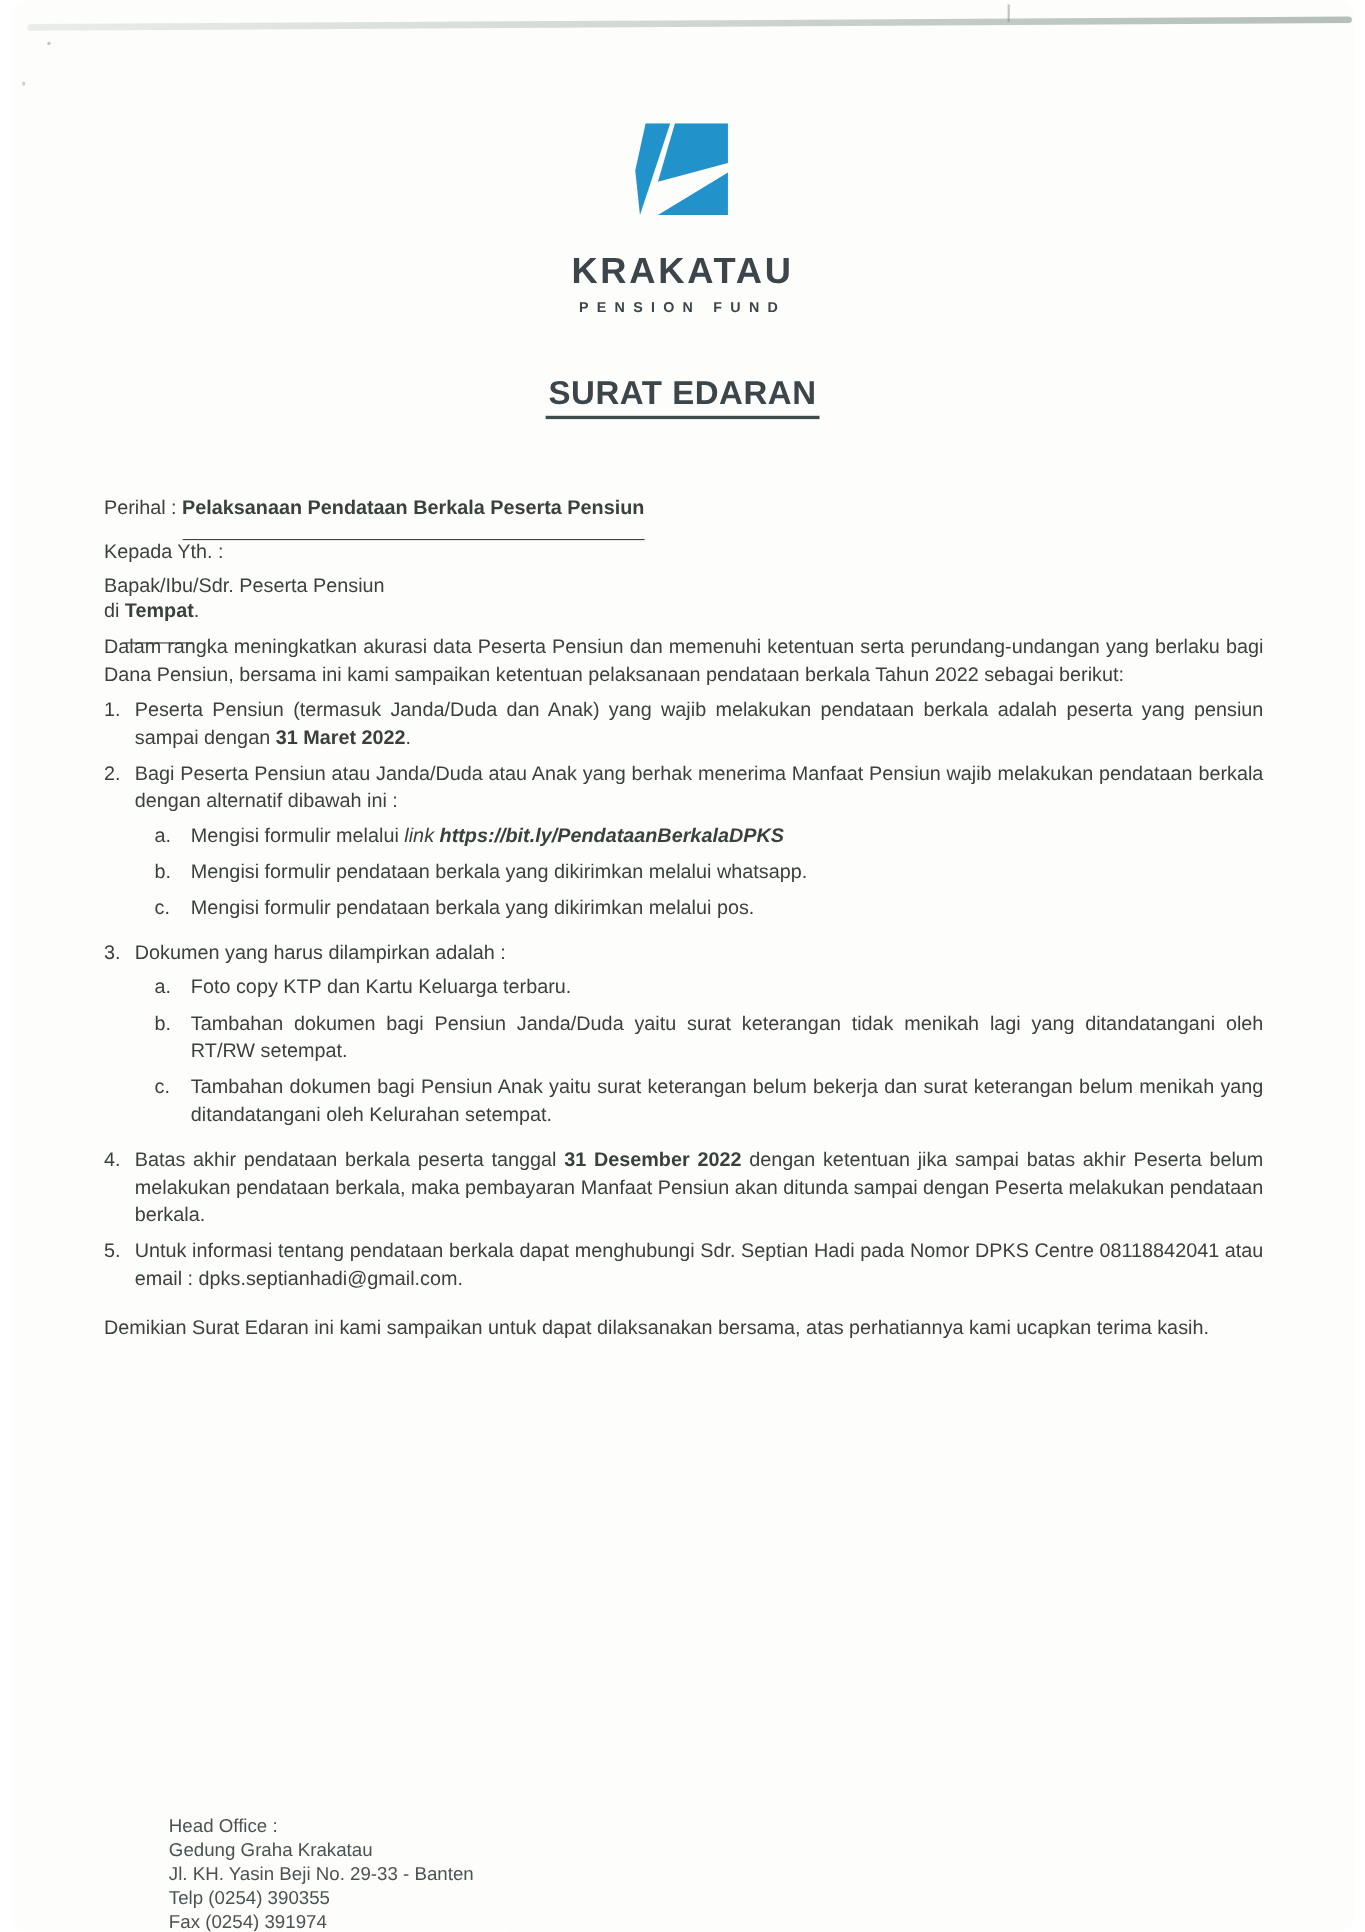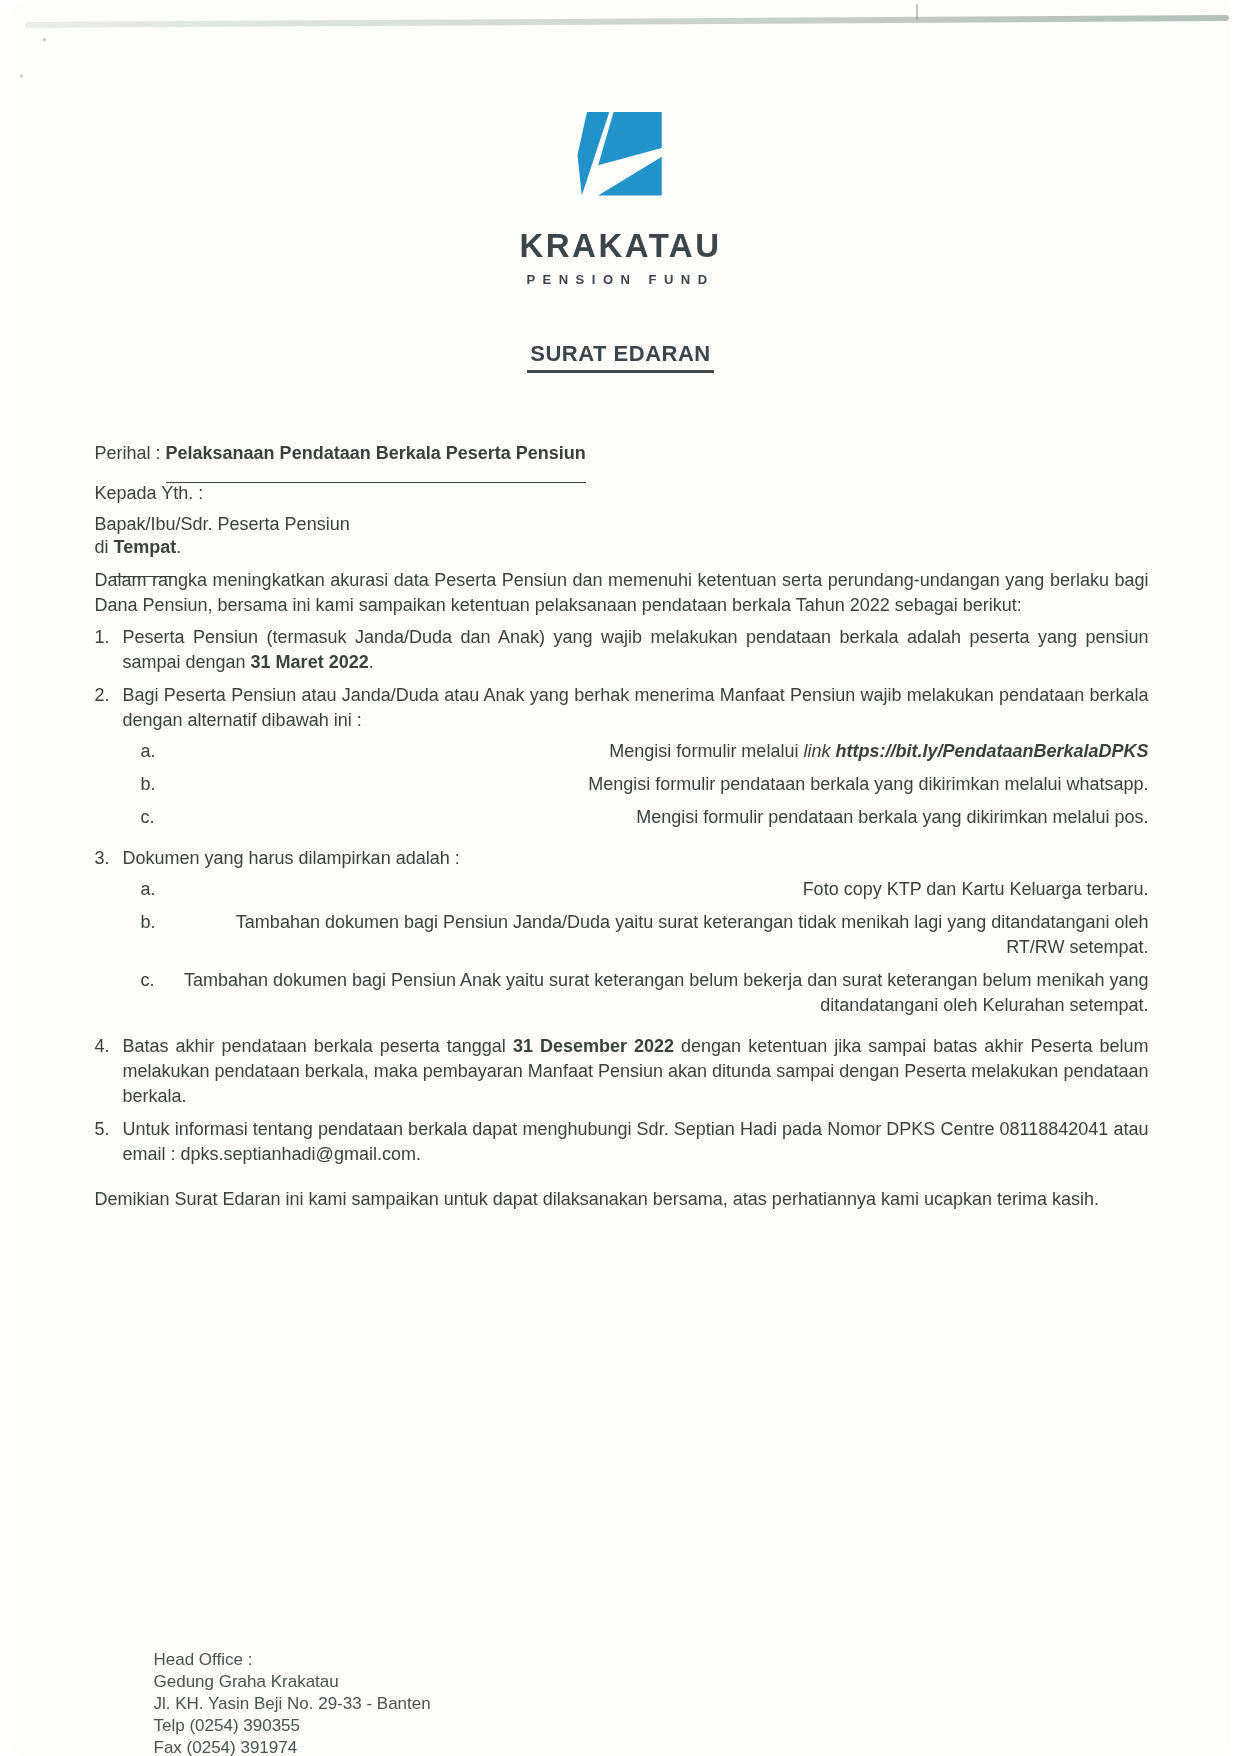--- a/index.html
+++ b/index.html
@@ -63,21 +63,21 @@
   }
   .brand-sub{
     margin-top:7px;
     font-size:13px; font-weight:bold; letter-spacing:7.5px;
     color:var(--heading);
   }
   
   .title-wrap{ margin-top:54px; text-align:center; }
   .title{
     display:inline-block;
-    font-size:22px; font-weight:bold; letter-spacing:0.5px;
+    font-size:30px; font-weight:bold; letter-spacing:0.5px;
     color:var(--heading);
     border-bottom:3px solid #414b4c;
     padding:0 3px 3px 3px;
   }
   
   .content{
     margin:0 82px 0 84px;   
     font-size:18px; line-height:25px;
   }
   .justify{ text-align:justify; }
@@ -90,21 +90,21 @@
   .greeting{ margin-top:16px; }
   .intro{ margin-top:9px; }
 
   .main-list{ margin-top:7px; }
   .item{ display:flex; margin-bottom:8px; }
   .item .num{ flex:none; width:28px; }
   .item .item-body{ flex:1; }
   .sub-list{ margin-top:6px; margin-left:18px; }
   .sub-item{ display:flex; margin-bottom:8px; }
   .sub-item .letter{ flex:none; width:33px; }
-  .sub-item .sub-body{ flex:1;text-align:right; }
+  .sub-item .sub-body{ flex:1; }
   .link-text{ font-style:italic; }
   .link-url{ font-style:italic; font-weight:bold; }
 
   .closing{ margin-top:20px; }
 
   
   .footer{
     position:absolute; left:143px; top:1649px;
     font-size:17px; line-height:22px;
     color:var(--footer-text);

